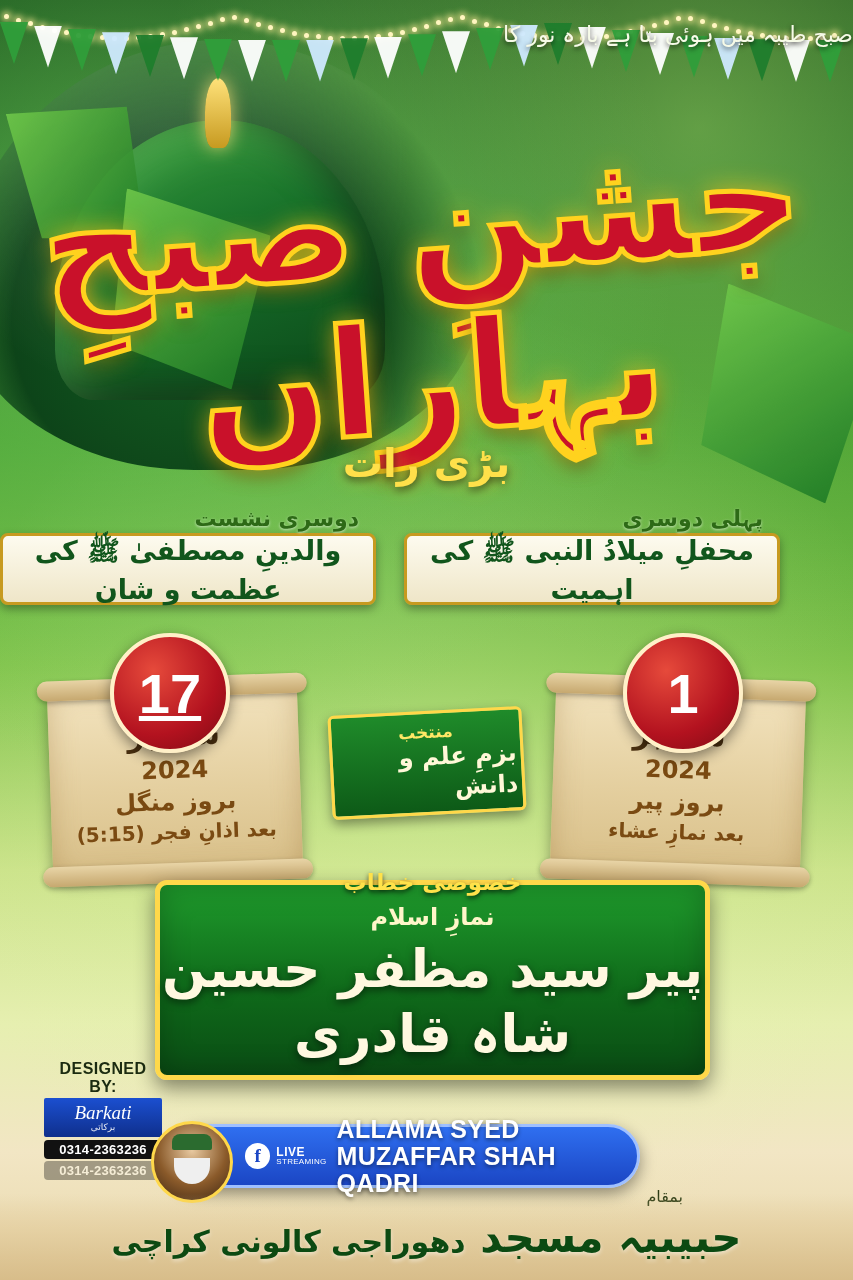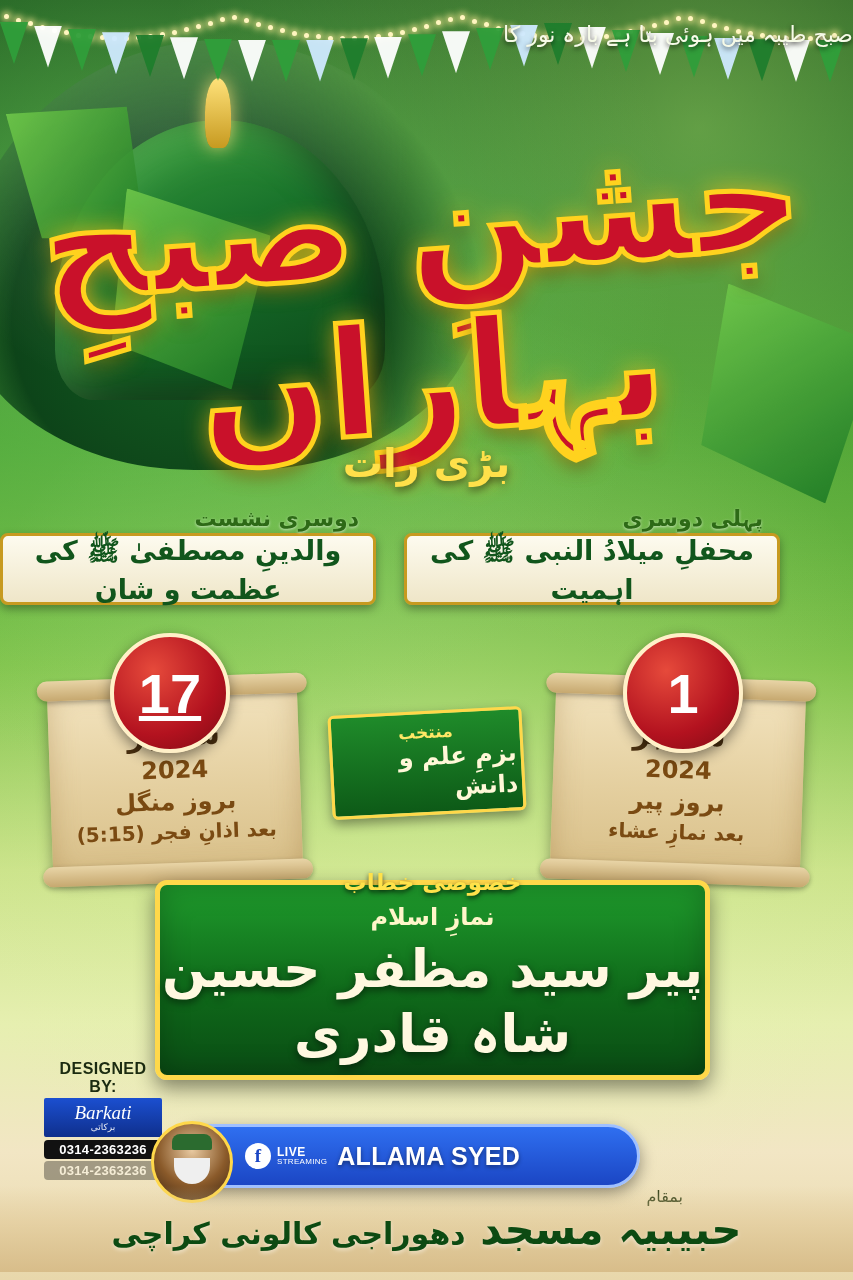--- a/index.html
+++ b/index.html
@@ -227,21 +227,21 @@
     margin-right:10px;
   }
   .live small{display:block;font-size:8px;font-weight:normal;letter-spacing:.3px;}
   .live-name{
     color:#fff;font-size:25px;font-weight:bold;line-height:1.08;letter-spacing:.3px;
     text-shadow:0 2px 4px rgba(0,0,0,.45);
   }
 
   
   .footer{
-    position:absolute;left:0;bottom:8px;width:853px;height:86px;
+    position:absolute;left:0;bottom:0;width:853px;height:86px;
     background:linear-gradient(180deg, rgba(235,216,170,.0) 0%, rgba(226,203,155,.65) 40%, rgba(214,186,134,.9) 100%);
     display:flex;align-items:center;justify-content:center;
   }
   .footer-text{
     direction:rtl;font-size:42px;font-weight:bold;color:#0c4a12;
     font-family:"DejaVu Sans", sans-serif;
     text-shadow:0 2px 4px rgba(255,255,255,.5);
   }
   .footer-sub{font-size:30px;}
   .mosque-mark{
@@ -433,20 +433,21 @@
       <div class="cap"></div>
         <div class="beard"></div>
     </div>
     <div class="fb">f</div>
     <div class="live">
       <span>LIVE</span>
       <small>STREAMING</small>
     </div>
     <div>
       <div class="live-name">ALLAMA SYED</div>
+      <div class="live-name">MUZAFFAR SHAH QADRI</div>
     </div>
   </div>
 
   <div class="mosque-mark">بمقام</div>
   <div class="footer">
     <div class="footer-text">
       <span>حبیبیہ مسجد</span>
       <span class="footer-sub">دھوراجی کالونی کراچی</span>
     </div>
   </div>

